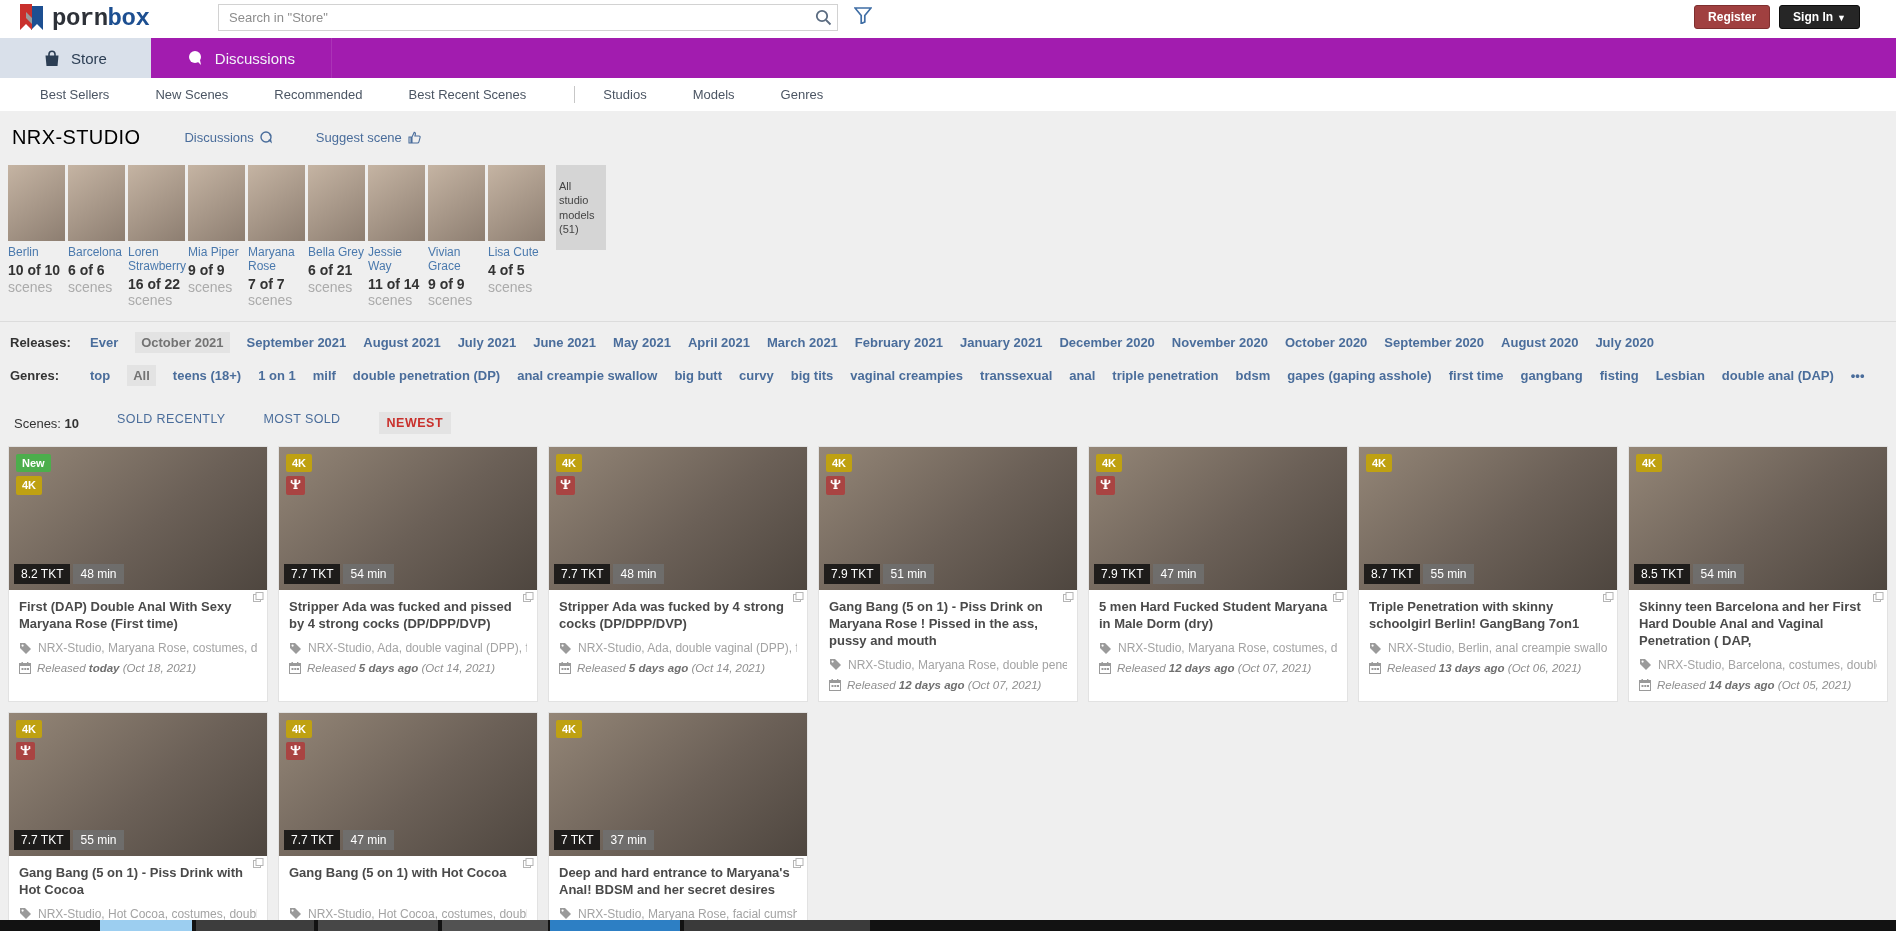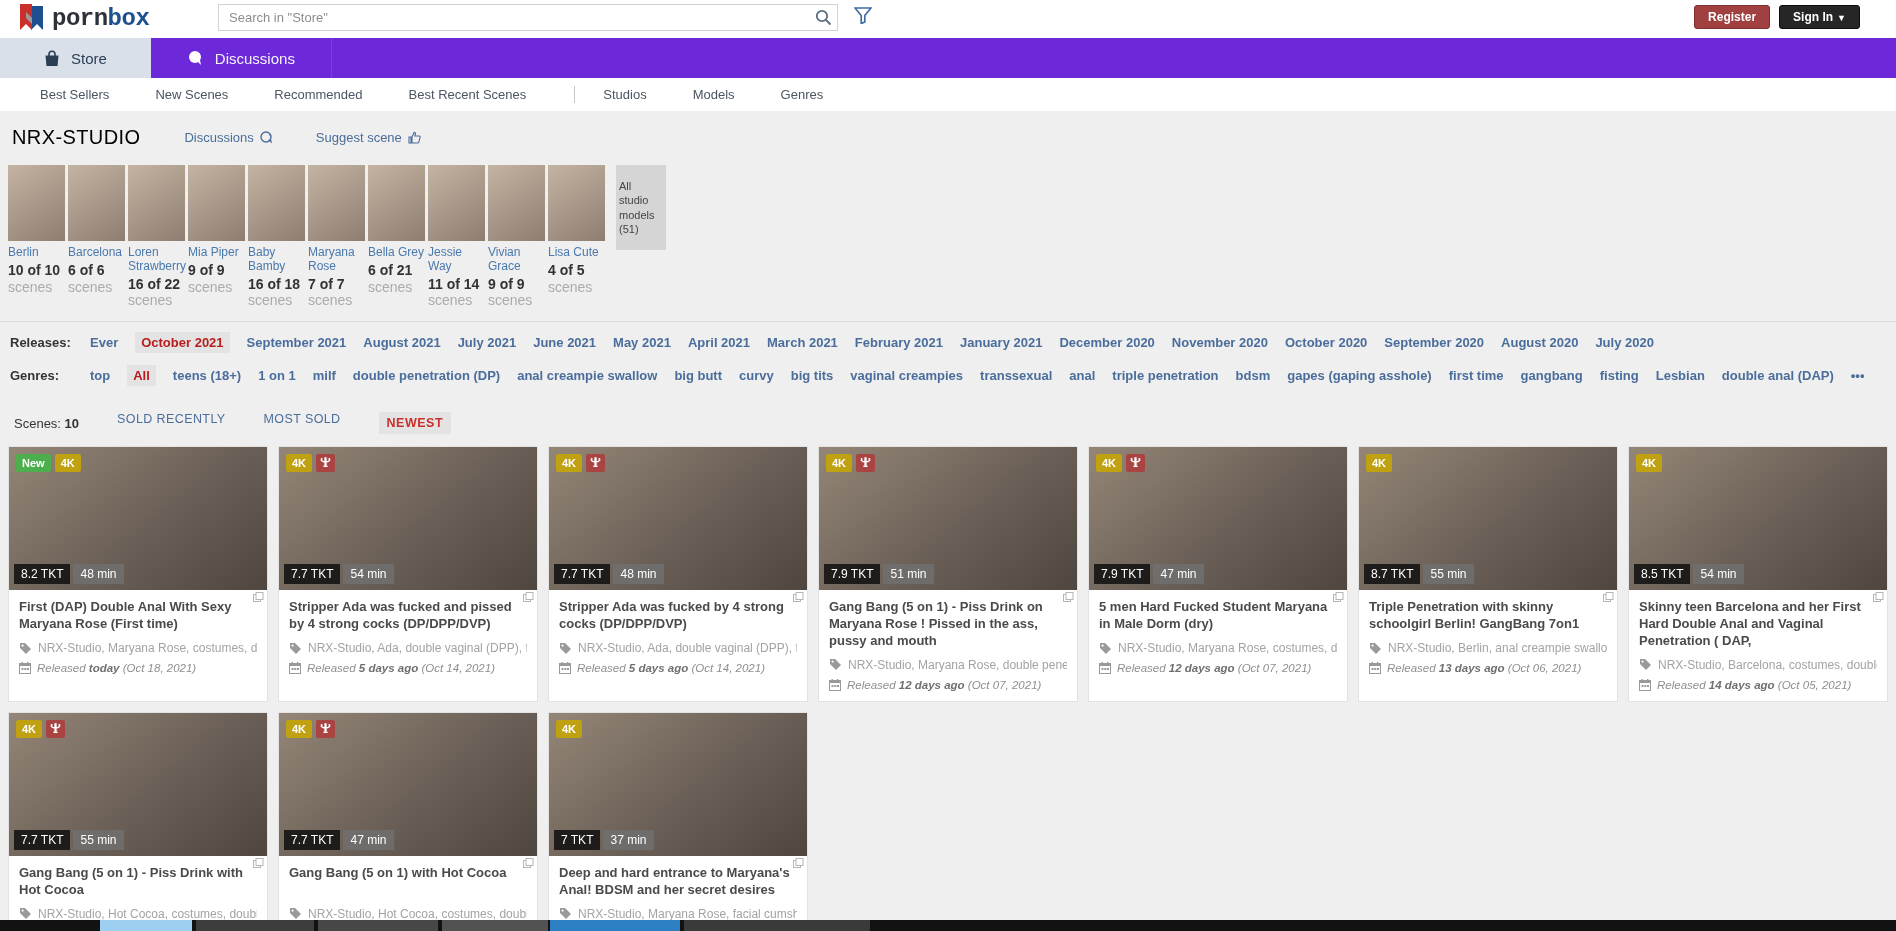--- a/index.html
+++ b/index.html
@@ -21,21 +21,21 @@
   .search-input::placeholder { color:#8d8d8d; }
   .search-btn { position:absolute; right:6px; top:5px; background:none; border:none; padding:0; cursor:pointer; }
   .filter-btn { margin-left:14px; background:none; border:none; padding:3px 2px; cursor:pointer; }
   .auth { margin-left:auto; display:flex; gap:9px; padding-top:1px; }
   .btn { font-family:inherit; font-size:12px; font-weight:700; color:#fff; border-radius:3px; padding:4px 13px; cursor:pointer; }
   .btn-register { background:#a04040; border:1px solid #7e2f2f; }
   .btn-signin { background:#262626; border:1px solid #0d0d0d; }
   .caret { font-size:9px; margin-left:4px; }
 
   
-  .tab-bar { height:40px; background:#6d28d9; display:flex; }
+  .tab-bar { height:40px; background:#a21caf; display:flex; }
   .tab { display:flex; align-items:center; gap:11px; padding:0 36px; color:#f2f4f8; font-size:15px; cursor:pointer; }
   .tab.active { background:#d9e0ea; color:#2c3e54; padding:0 44px; }
   .tab-divider { width:1px; background:rgba(255,255,255,0.10); }
 
   
   .subnav { height:33px; background:#fff; display:flex; align-items:center; padding-left:40px; font-size:13px; color:#4b5563; }
   .subnav a { color:#4b5563; margin-right:46px; }
   .subnav-sep { width:1px; height:17px; background:#c7c7c7; margin:0 28px 0 2px; }
 
   
@@ -52,33 +52,33 @@
   .model-count b { color:#333; }
   .model-count span { color:#ababab; }
   .all-models { width:50px; height:85px; margin-left:8px; background:#d5d5d5; color:#444; font-size:11px; line-height:1.3; display:flex; align-items:center; justify-content:center; text-align:left; padding:0 3px; cursor:pointer; }
 
   
   .filter-row { display:flex; align-items:center; padding:10px 0 4px 0; font-size:13px; }
   .filter-row.genres { padding-top:8px; padding-bottom:10px; }
   .filter-label { width:90px; padding-left:10px; font-weight:700; color:#333; flex:none; }
   .filter-items { display:flex; align-items:center; gap:17px; white-space:nowrap; }
   .filter-link { color:#4a6d9b;font-weight:bold; }
-  .filter-link.selected { color:#b91c1c; font-weight:700; background:#e3e3e3; padding:3px 6px; }
+  .filter-link.selected { color:#737373; font-weight:700; background:#e3e3e3; padding:3px 6px; }
 
   
   .scenes-bar { display:flex; align-items:center; gap:38px; padding:16px 16px 12px 14px; font-size:13px; color:#333; }
   .scenes-count b { font-weight:700; }
   .sort-link { color:#4a6d9b; font-size:12.5px; letter-spacing:0.4px; }
   .sort-link.selected { color:#c9302c; font-weight:700; background:#e3e3e3; padding:4px 8px; letter-spacing:0.5px; }
 
   
   .scene-grid { display:flex; flex-wrap:wrap; gap:10px; padding:0 8px; align-items:stretch; }
   .scene-card { width:260px; background:#fff; border:1px solid #e2e2e2; position:relative; cursor:pointer; }
   .scene-thumb { height:143px; position:relative; background:linear-gradient(140deg,#948677,#6b6057 55%,#4e463f); }
-  .badge-col { position:absolute; top:7px; left:7px; display:flex; flex-direction:row; gap:4px; align-items:flex-start; }
+  .badge-col { position:absolute; top:7px; left:7px; display:flex; flex-direction:column; gap:4px; align-items:flex-start; }
   .badge { font-size:11px; font-weight:700; color:#fff; padding:2px 6px; border-radius:2px; line-height:1.3; }
   .badge-new { background:#4cae4c; }
   .badge-4k { background:#bfa112; }
   .badge-piss { background:#a94442; padding:3px 4px 1px; }
   .chip-col { position:absolute; left:5px; bottom:6px; display:flex; flex-direction:row; gap:3px; align-items:flex-start; }
   .chip { color:#fff; font-size:12px; padding:2px 7px; line-height:1.35; }
   .chip-tkt { background:rgba(15,15,15,0.85); }
   .chip-dur { background:rgba(112,112,112,0.85); }
   .gallery-ic { position:absolute; right:3px; top:145px; }
   .scene-info { padding:9px 10px 10px; }
@@ -221,28 +221,20 @@
 
   <div class="model">
     <div class="model-thumb"></div>
     <div class="model-name">Mia Piper</div>
     <div class="model-count">
       <b>9 of 9</b>
       <span>scenes</span>
     </div>
   </div>
 
-  <div class="model">
-    <div class="model-thumb"></div>
-    <div class="model-name">Baby Bamby</div>
-    <div class="model-count">
-      <b>16 of 18</b>
-      <span>scenes</span>
-    </div>
-  </div>
 
   <div class="model">
     <div class="model-thumb"></div>
     <div class="model-name">Maryana Rose</div>
     <div class="model-count">
       <b>7 of 7</b>
       <span>scenes</span>
     </div>
   </div>
 

